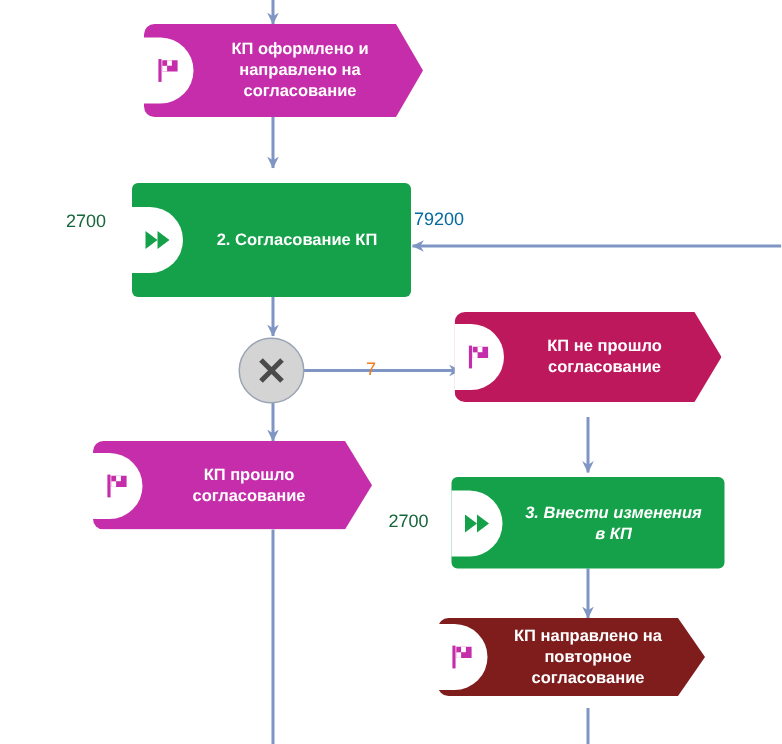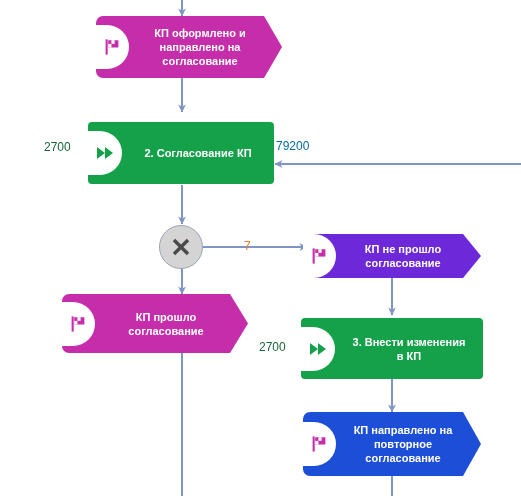--- a/index.html
+++ b/index.html
@@ -164,21 +164,21 @@
         <path d="M6.2,3.2 H16.4 V10.6 H6.2 Z" fill="#c52daa"></path>
         <rect x="9.4" y="3.2" width="3.2" height="3.6" fill="#ffffff"></rect>
         <rect x="6.2" y="6.9" width="3.2" height="3.7" fill="#ffffff"></rect>
       </svg>
     </span>
     <span class="label">КП оформлено и
 направлено на
 согласование</span>
   </div>
 
-  <div class="task" style="left:88px; top:122px; width:186px; height:62px; background:#15a14a;">
+  <div class="task" style="left:88px; top:122px; width:186px; height:76px; background:#15a14a;">
     <span class="badge">
       <svg width="22" height="18" viewBox="0 0 22 18" aria-hidden="true">
         <path d="M3,3 L11,9 L3,15 Z" fill="#15a14a"></path>
         <path d="M11,3 L19,9 L11,15 Z" fill="#15a14a"></path>
       </svg>
     </span>
     <span class="label">2. Согласование КП</span>
   </div>
 
   <div class="edge-label" style="left:44px; top:140px; color:#16663a;">2700</div>
@@ -186,21 +186,21 @@
   <div class="edge-label" style="left:276px; top:139px; color:#0369a1;">79200</div>
 
   <div class="gateway" style="left:159px; top:225px; width:44px; height:44px;">
     <svg width="24" height="24" viewBox="0 0 24 24" aria-hidden="true">
       <path d="M5,5 L19,19 M19,5 L5,19" stroke="#4a4a4a" stroke-width="3.4" stroke-linecap="butt" fill="none"></path>
     </svg>
   </div>
 
   <div class="edge-label" style="left:244px; top:239px; color:#f07c1a;">7</div>
 
-  <div class="event" style="left:303px; top:234px; width:178px; height:44px; background:#6d28d9;">
+  <div class="event" style="left:303px; top:208px; width:178px; height:60px; background:#be185d;">
     <span class="badge">
       <svg width="20" height="20" viewBox="0 0 20 20" aria-hidden="true">
         <rect x="3.6" y="2.4" width="2.1" height="15.2" fill="#c52daa"></rect>
         <path d="M6.2,3.2 H16.4 V10.6 H6.2 Z" fill="#c52daa"></path>
         <rect x="9.4" y="3.2" width="3.2" height="3.6" fill="#ffffff"></rect>
         <rect x="6.2" y="6.9" width="3.2" height="3.7" fill="#ffffff"></rect>
       </svg>
     </span>
     <span class="label">КП не прошло
 согласование</span>
@@ -214,32 +214,32 @@
         <rect x="9.4" y="3.2" width="3.2" height="3.6" fill="#ffffff"></rect>
         <rect x="6.2" y="6.9" width="3.2" height="3.7" fill="#ffffff"></rect>
       </svg>
     </span>
     <span class="label">КП прошло
 согласование</span>
   </div>
 
   <div class="edge-label" style="left:259px; top:340px; color:#16663a;">2700</div>
 
-  <div class="task" style="left:301px; top:318px; width:182px; height:61px; background:#15a14a;">
+  <div class="task" style="left:301px; top:318px; width:182px; height:61px; background:#15a14a;font-style:italic;">
     <span class="badge">
       <svg width="22" height="18" viewBox="0 0 22 18" aria-hidden="true">
         <path d="M3,3 L11,9 L3,15 Z" fill="#15a14a"></path>
         <path d="M11,3 L19,9 L11,15 Z" fill="#15a14a"></path>
       </svg>
     </span>
     <span class="label">3. Внести изменения
 в КП</span>
   </div>
 
-  <div class="event" style="left:303px; top:412px; width:178px; height:64px; background:#1d4ed8;">
+  <div class="event" style="left:292px; top:412px; width:178px; height:52px; background:#7f1d1d;">
     <span class="badge">
       <svg width="20" height="20" viewBox="0 0 20 20" aria-hidden="true">
         <rect x="3.6" y="2.4" width="2.1" height="15.2" fill="#c52daa"></rect>
         <path d="M6.2,3.2 H16.4 V10.6 H6.2 Z" fill="#c52daa"></path>
         <rect x="9.4" y="3.2" width="3.2" height="3.6" fill="#ffffff"></rect>
         <rect x="6.2" y="6.9" width="3.2" height="3.7" fill="#ffffff"></rect>
       </svg>
     </span>
     <span class="label">КП направлено на
 повторное

